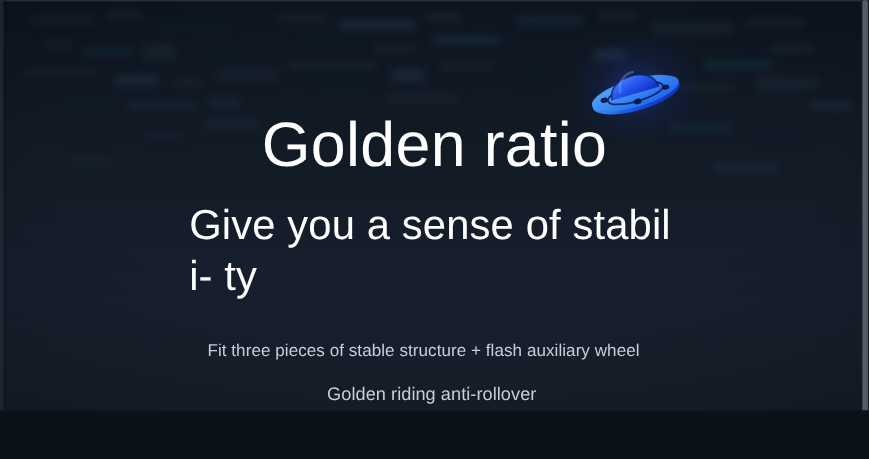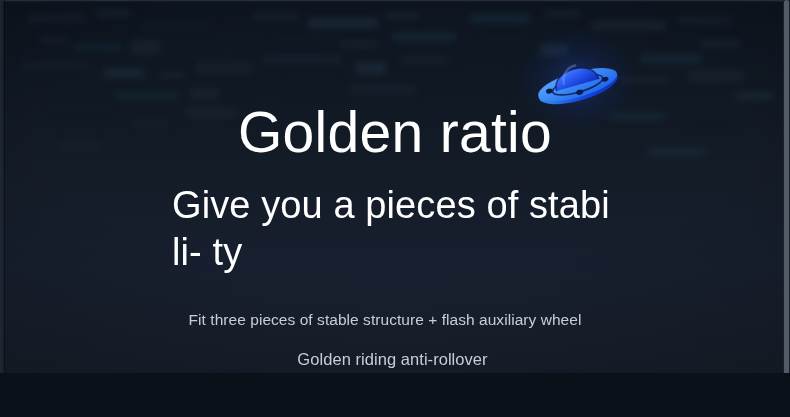--- a/index.html
+++ b/index.html
@@ -255,21 +255,21 @@
       <g transform="rotate(-16 46 44)">
         <path d="M 24 43 C 24 21 68 21 68 43 Z" fill="url(#domeGrad)"></path>
         <path d="M 24 43 C 24 21 68 21 68 43" fill="none" stroke="#0a1c52" stroke-width="1.6" opacity="0.7"></path>
         <path d="M 33 38 C 33.5 27 43 23 49 23.5" fill="none" stroke="#8fb8ff" stroke-width="2.4" stroke-linecap="round" opacity="0.32"></path>
       </g>
     </svg>
   </div>
 
   <div class="title">Golden ratio</div>
 
-  <div class="subtitle">Give you a pieces of stabili-
+  <div class="subtitle">Give you a sense of stabili-
 ty</div>
 
   <div class="body-line-1">Fit three pieces of stable structure + flash auxiliary wheel</div>
   <div class="body-line-2">Golden riding anti-rollover</div>
 
   <div class="scrollbar-track">
     <div class="scrollbar-thumb"></div>
   </div>
 
 </div>

